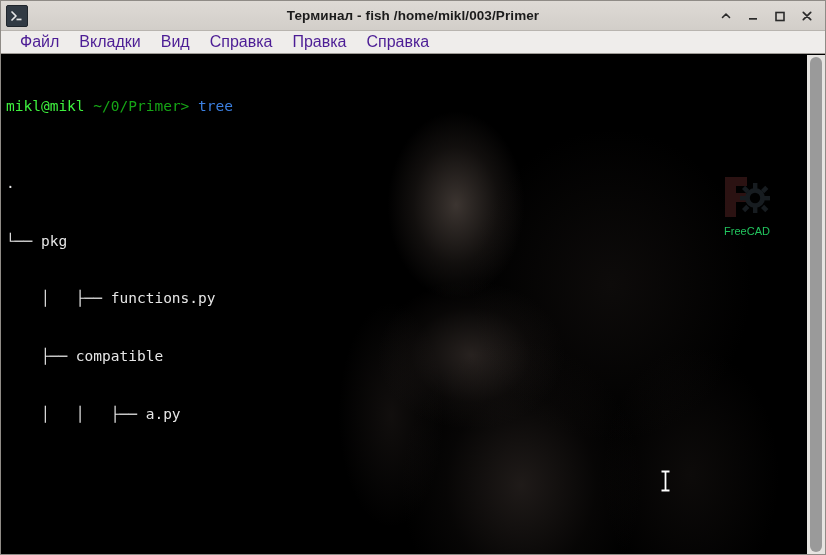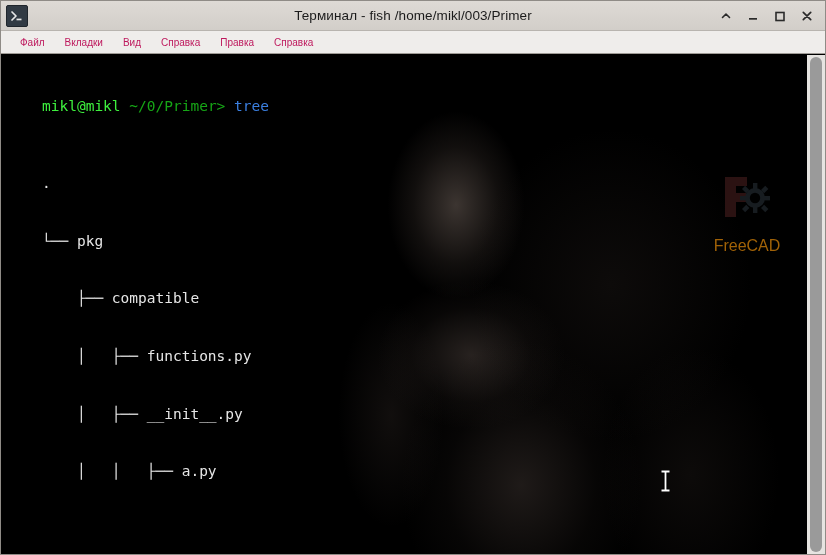--- a/index.html
+++ b/index.html
@@ -34,21 +34,21 @@
     border-radius:2px;
     display:flex; align-items:center; justify-content:center;
     flex:0 0 auto;
   }
   #app-icon svg { display:block; }
   #title-text {
     position:absolute;
     left:0; right:0;
     text-align:center;
     font-size:13.5px;
-    font-weight:normal;
+    font-weight:bold;
     color:#1b1b1b;
     letter-spacing:0.1px;
     pointer-events:none;
   }
   #win-buttons {
     margin-left:auto;
     display:flex; align-items:center;
     gap:13px;
     padding-right:11px;
     position:relative; z-index:2;
@@ -63,22 +63,22 @@
 
   
   #menubar {
     height:23px; min-height:23px;
     background:#efedeb;
     border-bottom:1px solid #9e9a95;
     display:flex; align-items:center;
     padding-left:9px;
   }
   .menu-item {
-    font-size:10px;
-    color:#be185d;
+    font-size:16px;
+    color:#4c1d95;
     padding:2px 10px;
     cursor:default;
     white-space:nowrap;
   }
 
   
   #term-area {
     flex:1 1 auto;
     position:relative;
     display:flex;
@@ -112,38 +112,38 @@
     width:92px; height:78px;
     pointer-events:none;
     display:flex; flex-direction:column;
     align-items:center; justify-content:flex-start;
   }
   #freecad-mark {
     position:relative;
     width:60px; height:48px;
   }
   #freecad-label {
-    margin-top:16px;
-    font-size:16px;
-    color:#a16207;
+    margin-top:4px;
+    font-size:11px;
+    color:#22c55e;
     font-family:"Liberation Sans", sans-serif;
     white-space:nowrap;
   }
 
   #screen {
     position:relative;
     z-index:2;
     padding:4px 0 0 5px;
     font-family:"DejaVu Sans Mono", monospace;
     font-size:14.5px;
     line-height:19.2px;
     white-space:pre;
     color:#d8d8d8;
   }
-  .line { height:19.2px;margin-left:36px; }
+  .line { height:19.2px; }
   .c-user   { color:#3ef03e; }
   .c-path   { color:#16a516; }
   .c-cmd    { color:#3b7fe0; }
   .c-out    { color:#e6e6e6; }
 
   
   #mouse-cursor {
     position:absolute;
     z-index:5;
     pointer-events:none;
@@ -240,23 +240,22 @@
           </svg>
         </div>
         <div id="freecad-label">FreeCAD</div>
       </div>
 
       <div id="screen">
         <div class="line"><span class="c-user">mikl@mikl</span><span> </span><span class="c-path">~/0/Primer&gt;</span><span> </span><span class="c-cmd">tree</span></div>
 
         <div class="line c-out">.</div>
         <div class="line c-out">└──&nbsp;pkg</div>
+        <div class="line c-out">    │   ├──&nbsp;functions.py</div>
         <div class="line c-out">    ├──&nbsp;compatible</div>
-        <div class="line c-out">    │   ├──&nbsp;functions.py</div>
-        <div class="line c-out">    │   ├──&nbsp;__init__.py</div>
         <div class="line c-out">    │   │   ├──&nbsp;a.py</div>
         
         
         
         
         
         
         
         
         

